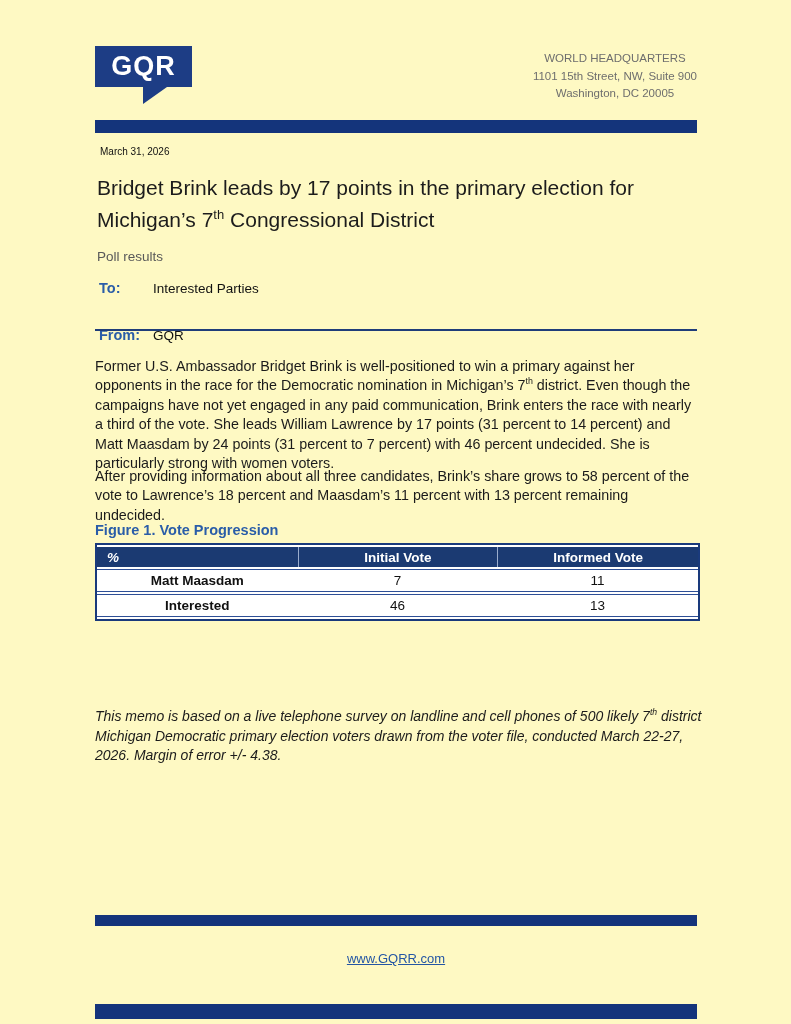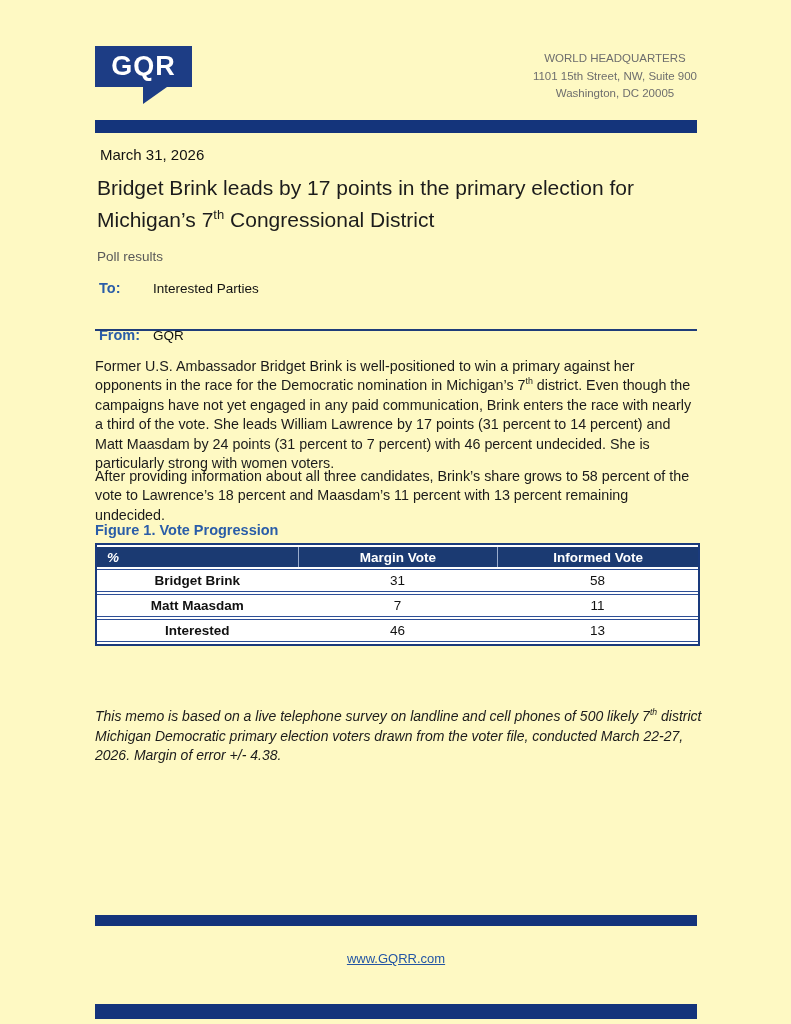--- a/index.html
+++ b/index.html
@@ -18,21 +18,21 @@
     position:absolute;left:48px;top:41px;width:0;height:0;
     border-top:17px solid #1d3d85;border-right:24px solid transparent;
   }
   .address{
     position:absolute;right:94px;top:50px;text-align:center;
     font-size:11.5px;line-height:17.5px;color:#6e6e6e;
   }
   .bar{position:absolute;left:95px;width:602px;background:#14347b;}
   .top-bar{top:120px;height:13px;}
   
-  .date{position:absolute;left:100px;top:146px;font-size:15px;color:#111;}
+  .date{position:absolute;left:100px;top:146px;font-size:10px;color:#111;}
   .title{
     position:absolute;left:97px;top:172px;width:585px;margin:0;
     font-size:21px;line-height:31.5px;font-weight:400;color:#1c1c1c;
   }
   .title sup,.para sup,.footnote sup{font-size:0.62em;line-height:0;}
   .subtitle{position:absolute;left:97px;top:249px;font-size:13.5px;color:#595959;}
   .meta-row{position:absolute;left:99px;font-size:13.5px;}
   .meta-row .lbl{display:inline-block;width:54px;color:#2a5da8;font-weight:bold;font-size:14.5px;}
   .meta-row .val{color:#111;}
   .to-row{top:280px;}
@@ -110,30 +110,25 @@
 
   <p class="para p2">After providing information about all three candidates, Brink’s share grows to 58 percent of the vote to Lawrence’s 18 percent and Maasdam’s 11 percent with 13 percent remaining undecided.</p>
 
   <div class="fig-caption">Figure 1. Vote Progression</div>
 
   <div class="vtable">
     <table>
       <thead>
         <tr>
           <th class="c1">%</th>
-          <th class="c2">Margin Vote</th>
+          <th class="c2">Initial Vote</th>
           <th class="c3">Informed Vote</th>
         </tr>
       </thead>
       <tbody>
-        <tr>
-          <td class="name">Bridget Brink</td>
-          <td>31</td>
-          <td>58</td>
-        </tr>
         <tr>
           <td class="name">Matt Maasdam</td>
           <td>7</td>
           <td>11</td>
         </tr>
         <tr>
           <td class="name">Interested</td>
           <td>46</td>
           <td>13</td>
         </tr>

